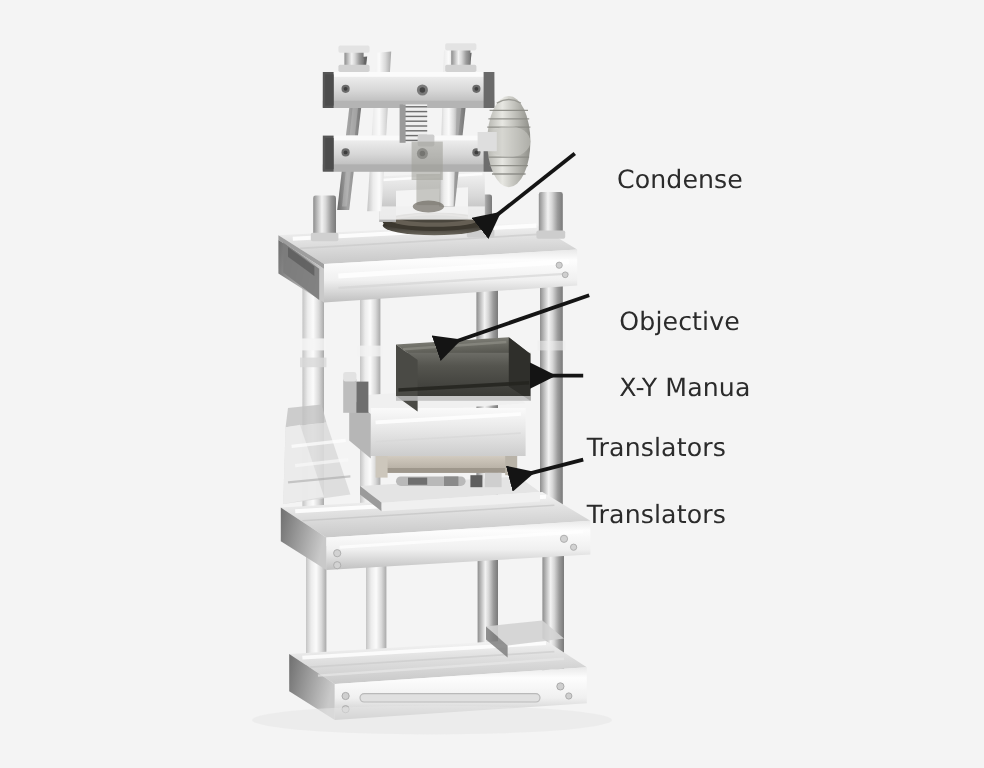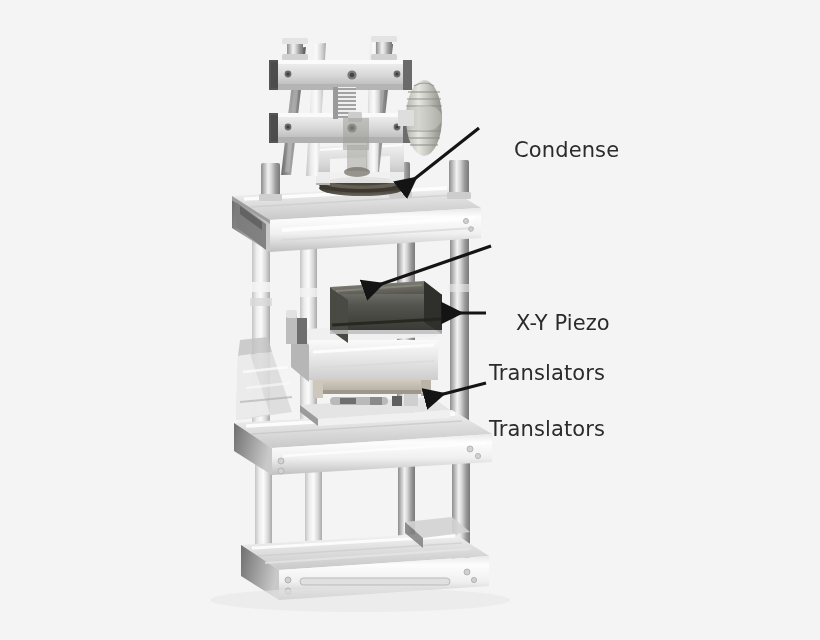--- a/index.html
+++ b/index.html
@@ -394,23 +394,26 @@
       <line x1="491" y1="246" x2="367" y2="289" marker-end="url(#ah)"></line>
       <line x1="486" y1="313" x2="445" y2="313" marker-end="url(#ah)"></line>
       <line x1="486" y1="383" x2="428" y2="398" marker-end="url(#ah)"></line>
     </g>
   </svg>
 
   <div class="callout-label" style="left:487px; top:113px;">
     <span>Condense</span>
   </div>
 
+  <div class="callout-label" style="left:489px; top:231px;">
+    <span>Objective</span>
+  </div>
 
   <div class="callout-label" style="left:489px; top:286px;">
-    <span>X-Y Piezo</span>
+    <span>X-Y Manua</span>
     <span class="line2">Translators</span>
   </div>
 
   <div class="callout-label" style="left:489px; top:367px;">
     <span class="line2">Translators</span>
   </div>
 
 </div>
 
 </body></html>

